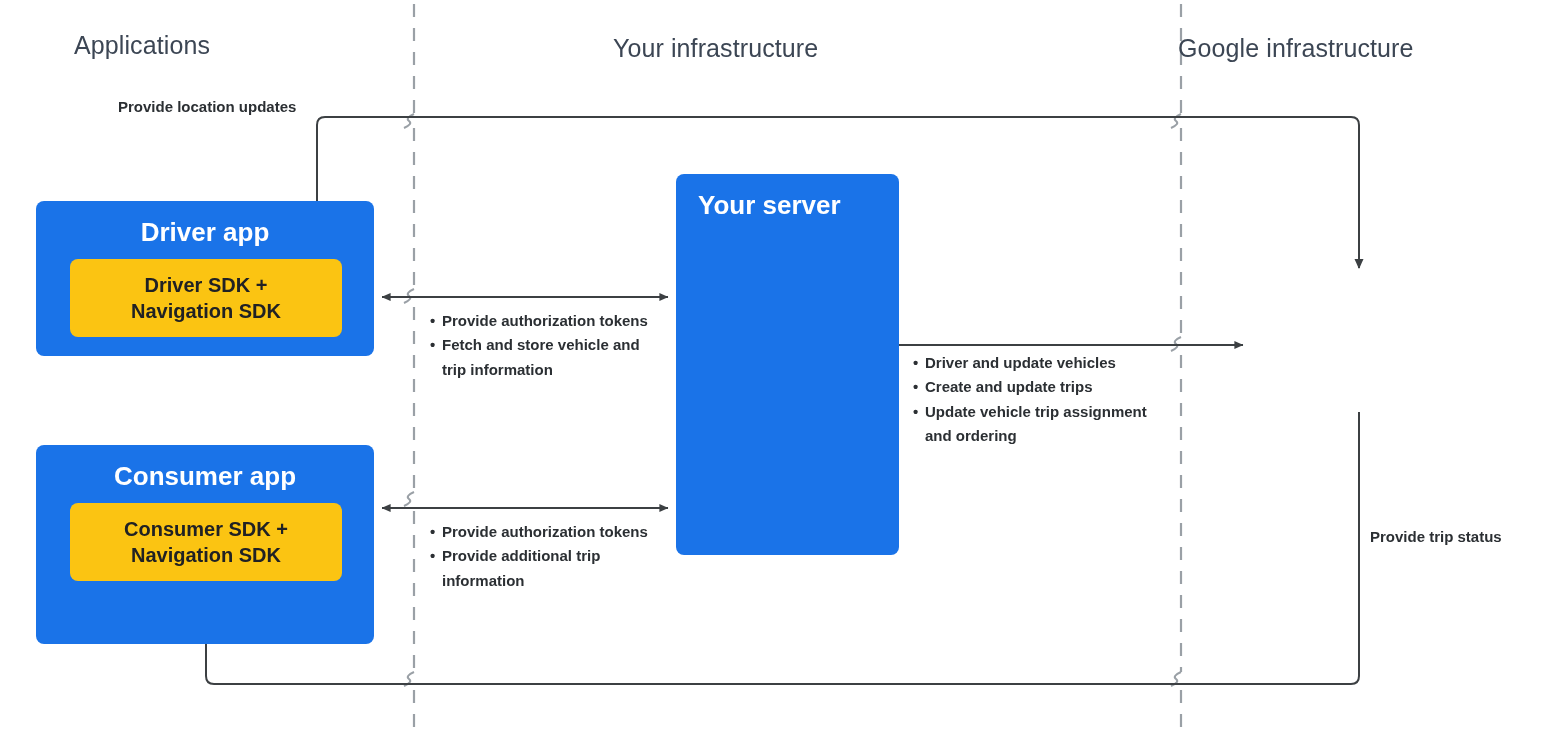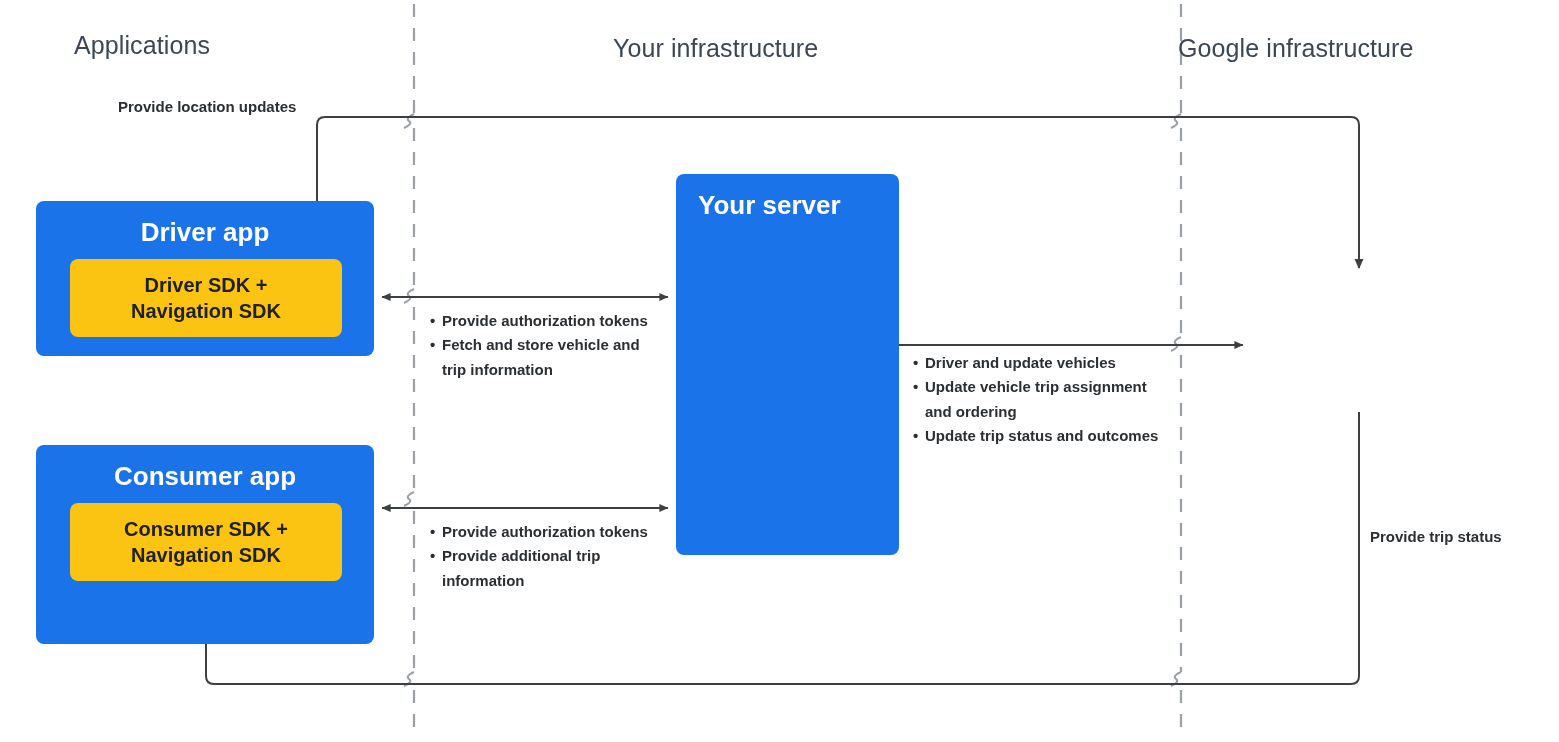--- a/index.html
+++ b/index.html
@@ -244,17 +244,17 @@
     <li>Fetch and store vehicle and trip information</li>
   </ul>
 
   <ul class="bullet-list" id="bullets-consumer">
     <li>Provide authorization tokens</li>
     <li>Provide additional trip information</li>
   </ul>
 
   <ul class="bullet-list" id="bullets-server">
     <li>Driver and update vehicles</li>
+    <li>Create and update trips</li>
     <li>Update vehicle trip assignment and ordering</li>
-    <li>Update trip status and outcomes</li>
   </ul>
 
 </div>
 
 </body></html>

